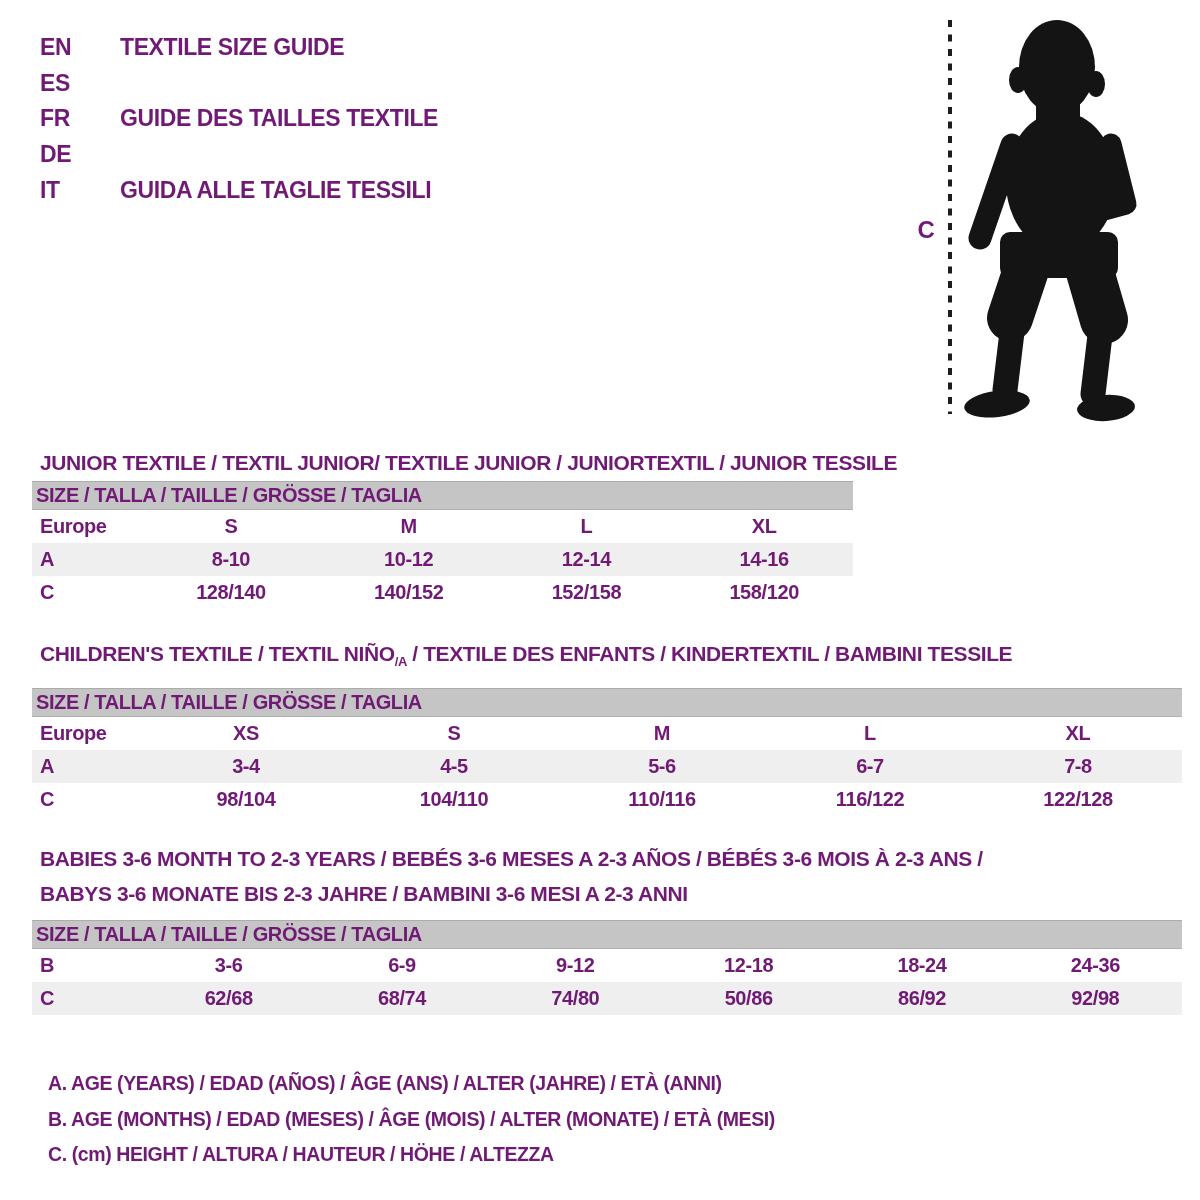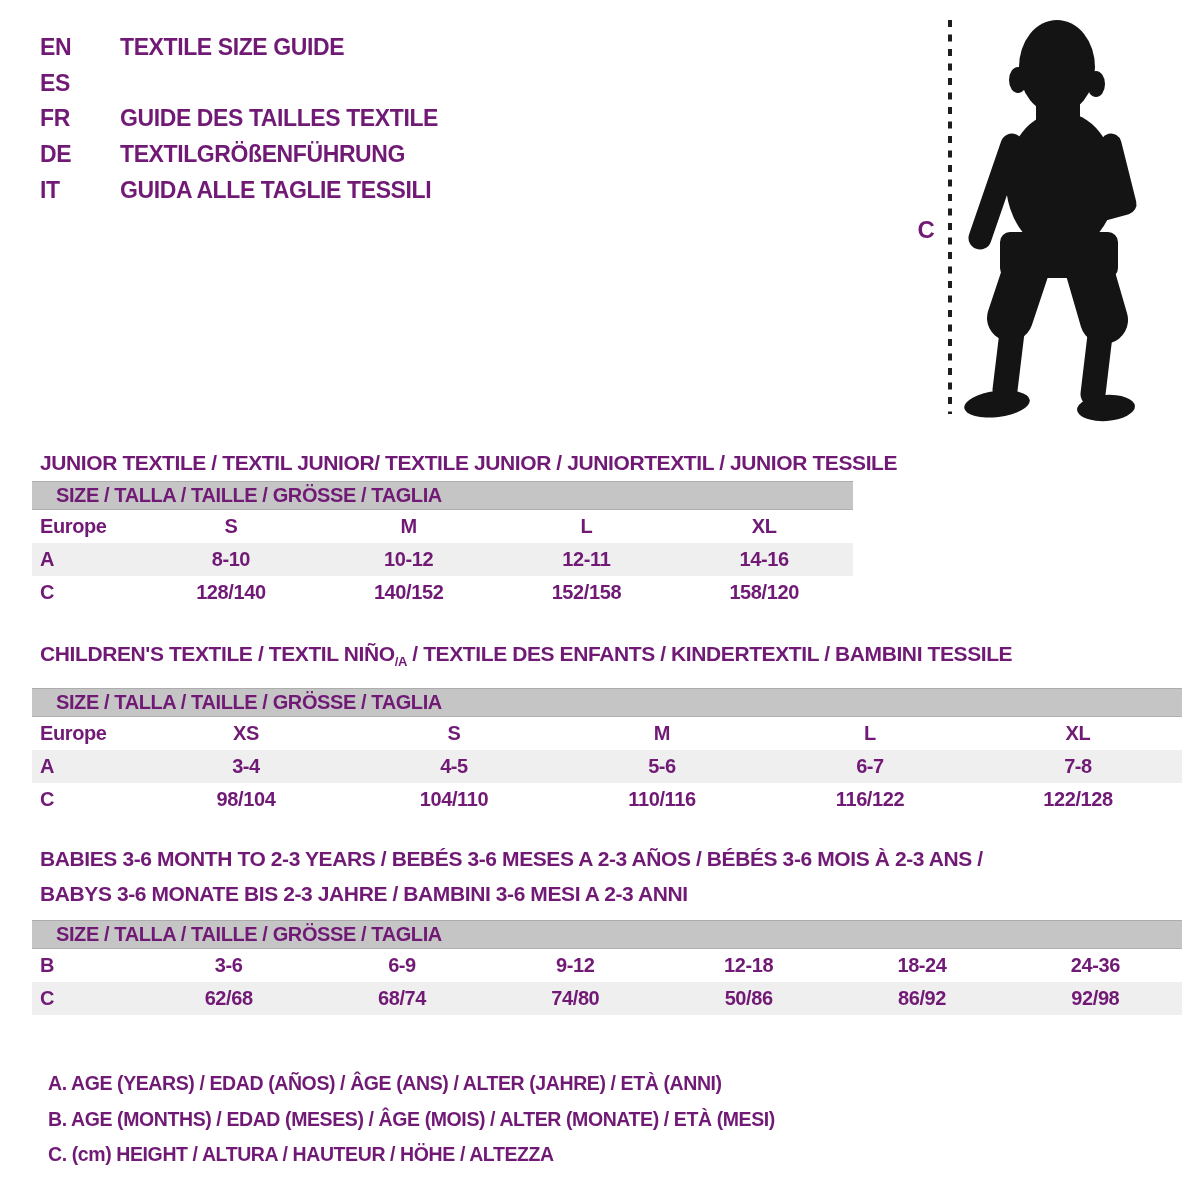--- a/index.html
+++ b/index.html
@@ -20,21 +20,21 @@
   .head-junior{top:434px;margin-top:17px;}
   .head-children{top:642px;}
   .head-babies{top:841px;line-height:35px;}
   
   .size-table{position:absolute;left:32px;}
   .t1{top:481px;width:821px;}
   .t2{top:688px;width:1150px;}
   .t3{top:920px;width:1150px;}
   .size-bar{
     height:29px;background:#c5c5c5;display:flex;align-items:center;
-    padding-left:24px;font-size:20px;box-sizing:border-box;
+    padding-left:4px;font-size:20px;box-sizing:border-box;
     border-top:1px solid rgba(0,0,0,0.12);border-bottom:1px solid rgba(0,0,0,0.10);
   }
   .trow{display:grid;grid-template-columns:110px repeat(var(--cols),1fr);height:33px;align-items:center;font-size:20px;}
   .trow .lbl{padding-left:8px;text-align:left;}
   .trow .val{text-align:center;}
   .shaded{background:#f0efef;}
   
   .legend{position:absolute;left:48px;top:1066px;font-size:19.5px;line-height:35.6px;white-space:nowrap;}
 </style>
 </head>
@@ -49,21 +49,20 @@
     </div>
     <div class="lang-row">
       <span>ES</span>
     </div>
     <div class="lang-row">
       <span>FR</span>
       <span>GUIDE DES TAILLES TEXTILE</span>
     </div>
     <div class="lang-row">
       <span>DE</span>
-      <span>TEXTILGRÖßENFÜHRUNG</span>
     </div>
     <div class="lang-row">
       <span>IT</span>
       <span>GUIDA ALLE TAGLIE TESSILI</span>
     </div>
   </header>
 
   <svg class="figure-svg" viewBox="0 0 210 412" aria-hidden="true">
     <line x1="10" y1="8" x2="10" y2="402" stroke="#1d1d1b" stroke-width="4" stroke-dasharray="7 7.5" fill="none"></line>
     <g fill="#141414" stroke="none">
@@ -94,21 +93,21 @@
       <span class="lbl">Europe</span>
       <span class="val">S</span>
       <span class="val">M</span>
       <span class="val">L</span>
       <span class="val">XL</span>
     </div>
     <div class="trow shaded">
       <span class="lbl">A</span>
       <span class="val">8-10</span>
       <span class="val">10-12</span>
-      <span class="val">12-11</span>
+      <span class="val">12-14</span>
       <span class="val">14-16</span>
     </div>
     <div class="trow">
       <span class="lbl">C</span>
       <span class="val">128/140</span>
       <span class="val">140/152</span>
       <span class="val">152/158</span>
       <span class="val">158/120</span>
     </div>
   </div>

